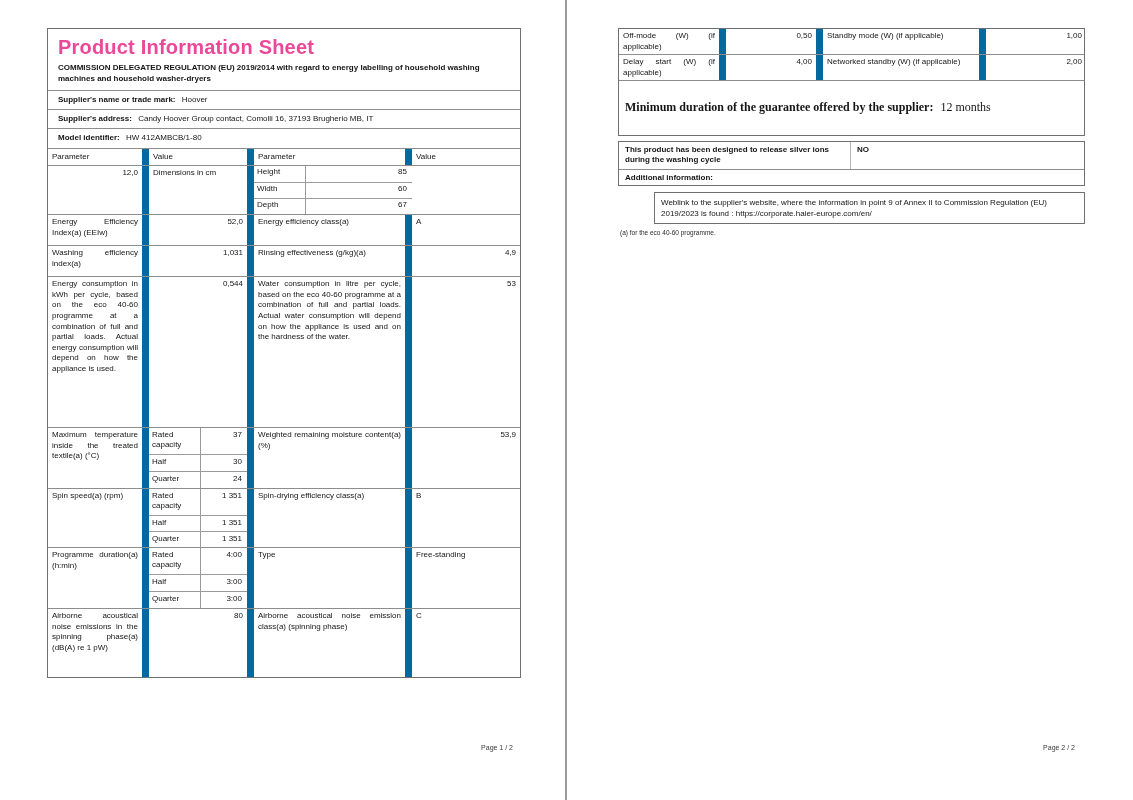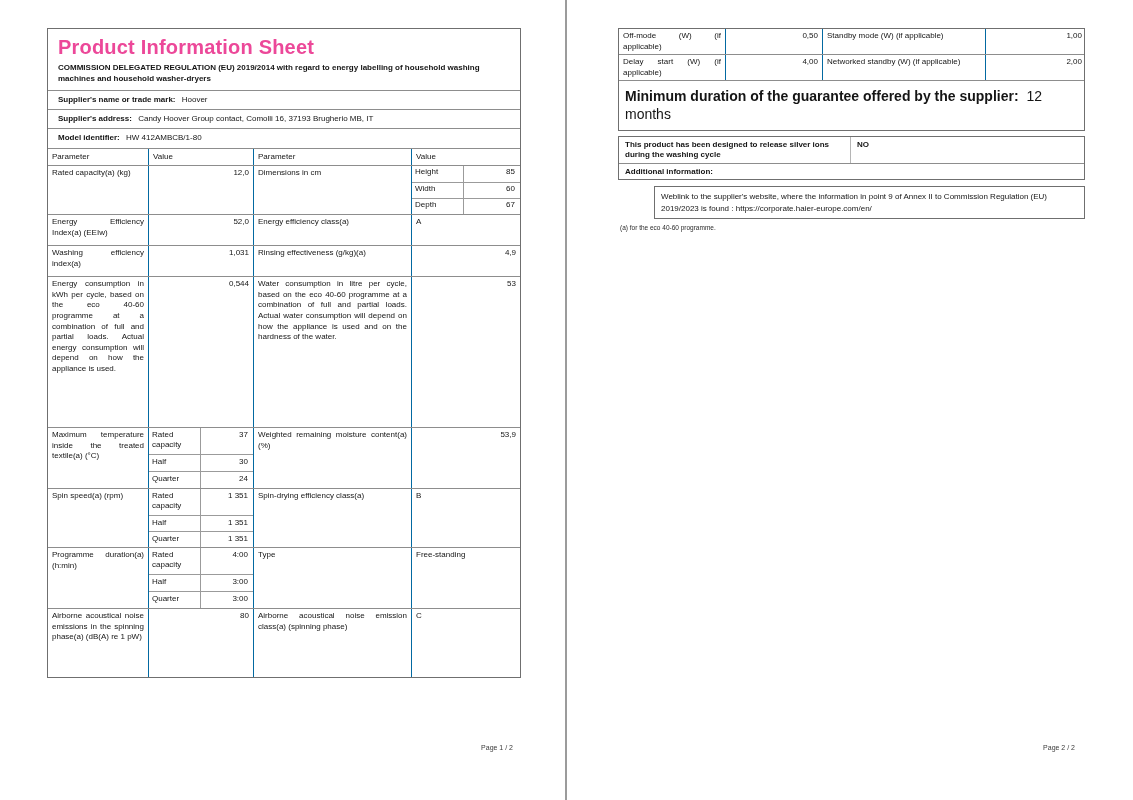--- a/index.html
+++ b/index.html
@@ -14,21 +14,21 @@
   .page-left{position:absolute;left:47px;top:28px;width:474px;box-sizing:border-box;
     border:1px solid #6f6f6f;background:#fff;}
   .doc-title{font-size:20px;font-weight:bold;color:#ec4899;padding:7px 10px 3px 10px;letter-spacing:.2px;}
   .reg-text{font-size:8px;line-height:1.35;padding:1px 10px 5px 10px;max-width:440px;text-align:left;font-weight:bold;}
   .info-row{border-top:1px solid #8d8d8d;padding:4px 10px;font-size:8px;line-height:1.3;}
   .info-row b{font-weight:bold;}
   .info-row .val{margin-left:4px;}
   .ptable{border-top:1px solid #8d8d8d;}
   .prow{display:grid;grid-template-columns:101px 105px 158px 108px;}
   .prow + .prow{border-top:1px solid #8d8d8d;}
-  .pc{border-right:1px solid #0369a1;padding:2px 4px;font-size:8px;line-height:1.32;box-sizing:border-box;}
+  .pc{border-right:7px solid #0369a1;padding:2px 4px;font-size:8px;line-height:1.32;box-sizing:border-box;}
   .pc:last-child{border-right:none;}
   .pc.param{text-align:justify;}
   .pc.val{text-align:right;}
   .pc.classv{text-align:left;}
   .pc.nopad{padding:0;}
   .hdr .pc{font-size:8px;padding:3px 4px;}
   .sub{display:grid;grid-template-columns:52px 1fr;height:100%;}
   .sub .sl{border-right:1px solid #9b9b9b;padding:2px 3px;font-size:8px;line-height:1.25;}
   .sub .sv{padding:2px 5px 2px 3px;font-size:8px;text-align:right;line-height:1.25;}
   .sub .sl.bb,.sub .sv.bb{border-bottom:1px solid #9b9b9b;}
@@ -36,21 +36,21 @@
   .dims .sl{border-right:1px solid #9b9b9b;padding:1px 3px;font-size:8px;}
   .dims .sv{padding:1px 5px 1px 3px;font-size:8px;text-align:right;}
   .dims .bb{border-bottom:1px solid #9b9b9b;}
   .footer-left{position:absolute;left:47px;top:744px;width:466px;text-align:right;font-size:7px;color:#3a3a3a;}
 
   
   .page-right{position:absolute;left:618px;top:28px;width:467px;}
   .box{border:1px solid #6f6f6f;background:#fff;box-sizing:border-box;}
   .ptable2 .prow2{display:grid;grid-template-columns:107px 97px 163px 100px;}
   .ptable2 .prow2 + .prow2{border-top:1px solid #8d8d8d;}
-  .guarantee-row{border-top:1px solid #8d8d8d;padding:6px 6px;font-size:14px;line-height:1.3;}
+  .guarantee-row{border-top:1px solid #8d8d8d;padding:19px 6px;font-size:12px;line-height:1.3;font-family:Liberation Serif, serif;}
   .silver-box{margin-top:5px;display:grid;grid-template-columns:232px 1fr;}
   .silver-box .cell{padding:3px 6px;font-size:8px;line-height:1.3;}
   .silver-box .cell.l{border-right:1px solid #b5b5b5;font-weight:bold;}
   .silver-box .cell.r{font-weight:bold;}
   .addinfo-row{border-top:1px solid #8d8d8d;padding:3px 6px;font-size:8px;font-weight:bold;}
   .weblink-box{margin-top:6px;padding:4px 6px;font-size:8px;line-height:1.4;margin-left:36px;}
   .weblink-box .url{color:#151515;}
   .footnote{font-size:6.5px;color:#2a2a2a;padding:5px 2px;}
   .footer-right{position:absolute;left:618px;top:744px;width:457px;text-align:right;font-size:7px;color:#3a3a3a;}
   b{font-weight:bold;}
@@ -79,21 +79,20 @@
 
   <div class="ptable">
     <div class="prow hdr">
       <div class="pc">Parameter</div>
       <div class="pc">Value</div>
       <div class="pc">Parameter</div>
       <div class="pc">Value</div>
     </div>
 
     <div class="prow" style="min-height:48px;">
-      <div class="pc param">Rated capacity(a)  (kg)</div>
       <div class="pc val">12,0</div>
       <div class="pc param">Dimensions in cm</div>
       <div class="pc nopad">
         <div class="dims">
           <div class="sl bb">Height</div>
           <div class="sv bb">85</div>
           <div class="sl bb">Width</div>
           <div class="sv bb">60</div>
           <div class="sl">Depth</div>
           <div class="sv">67</div>

